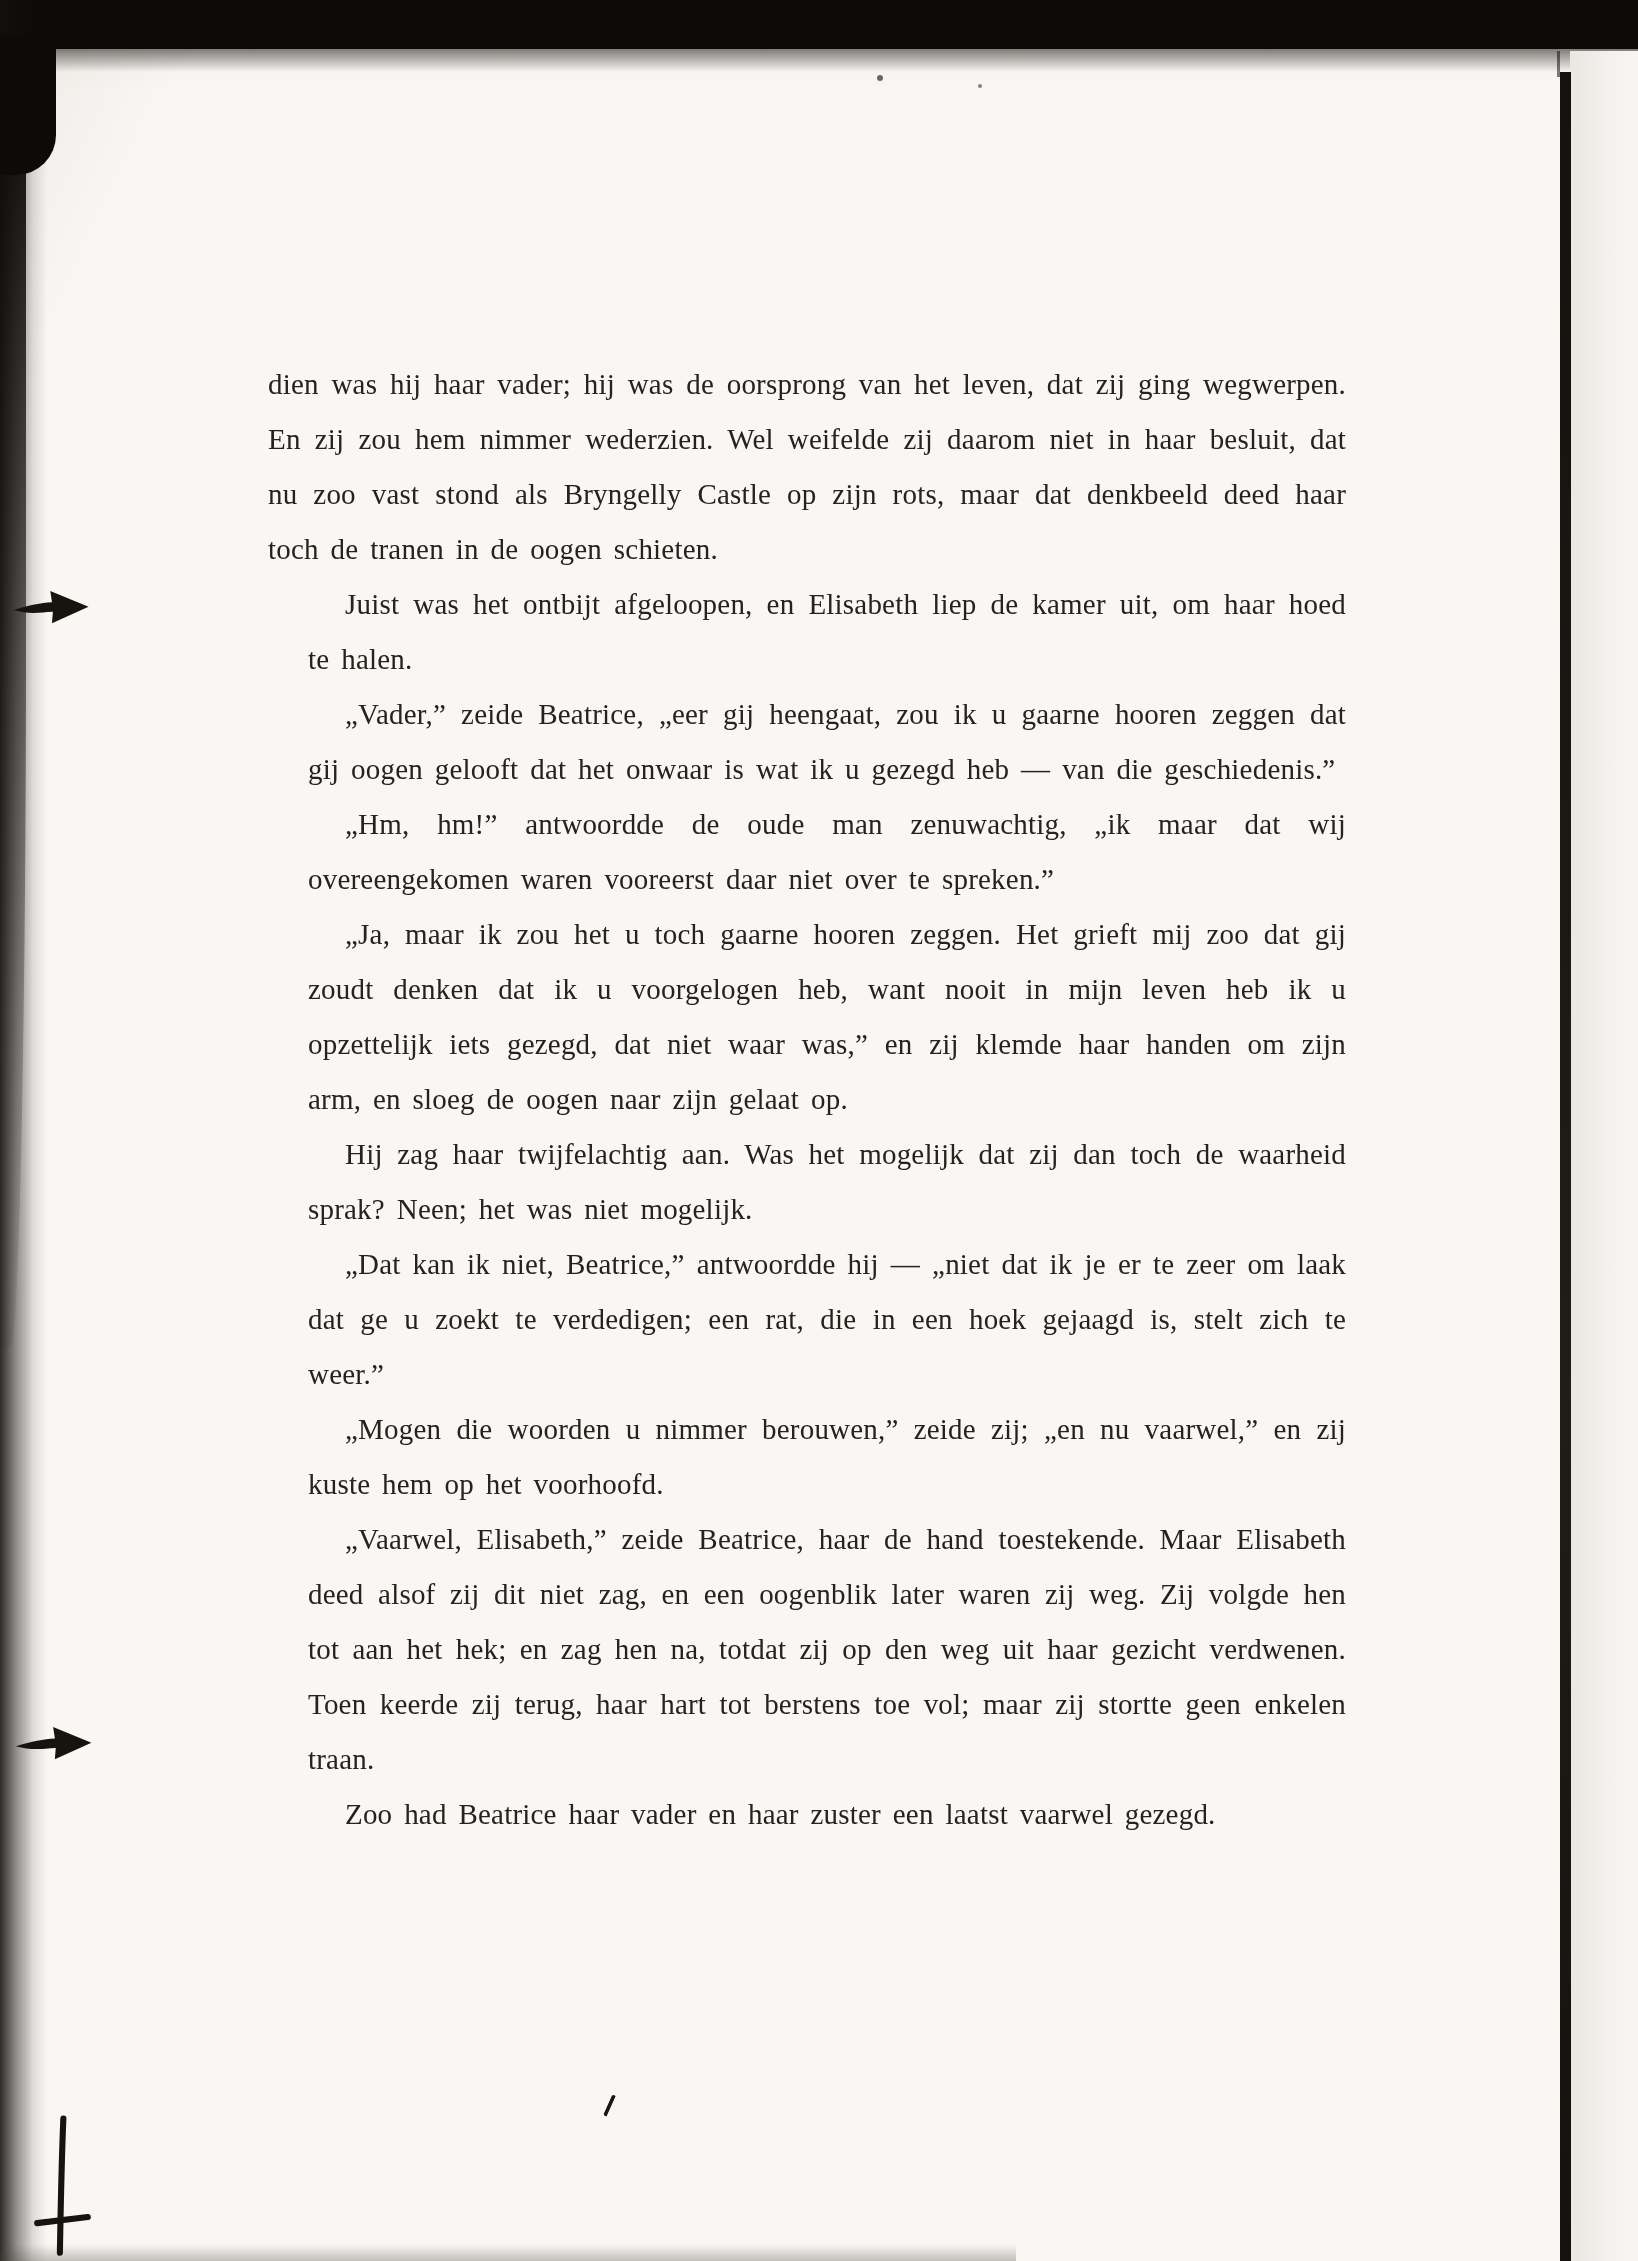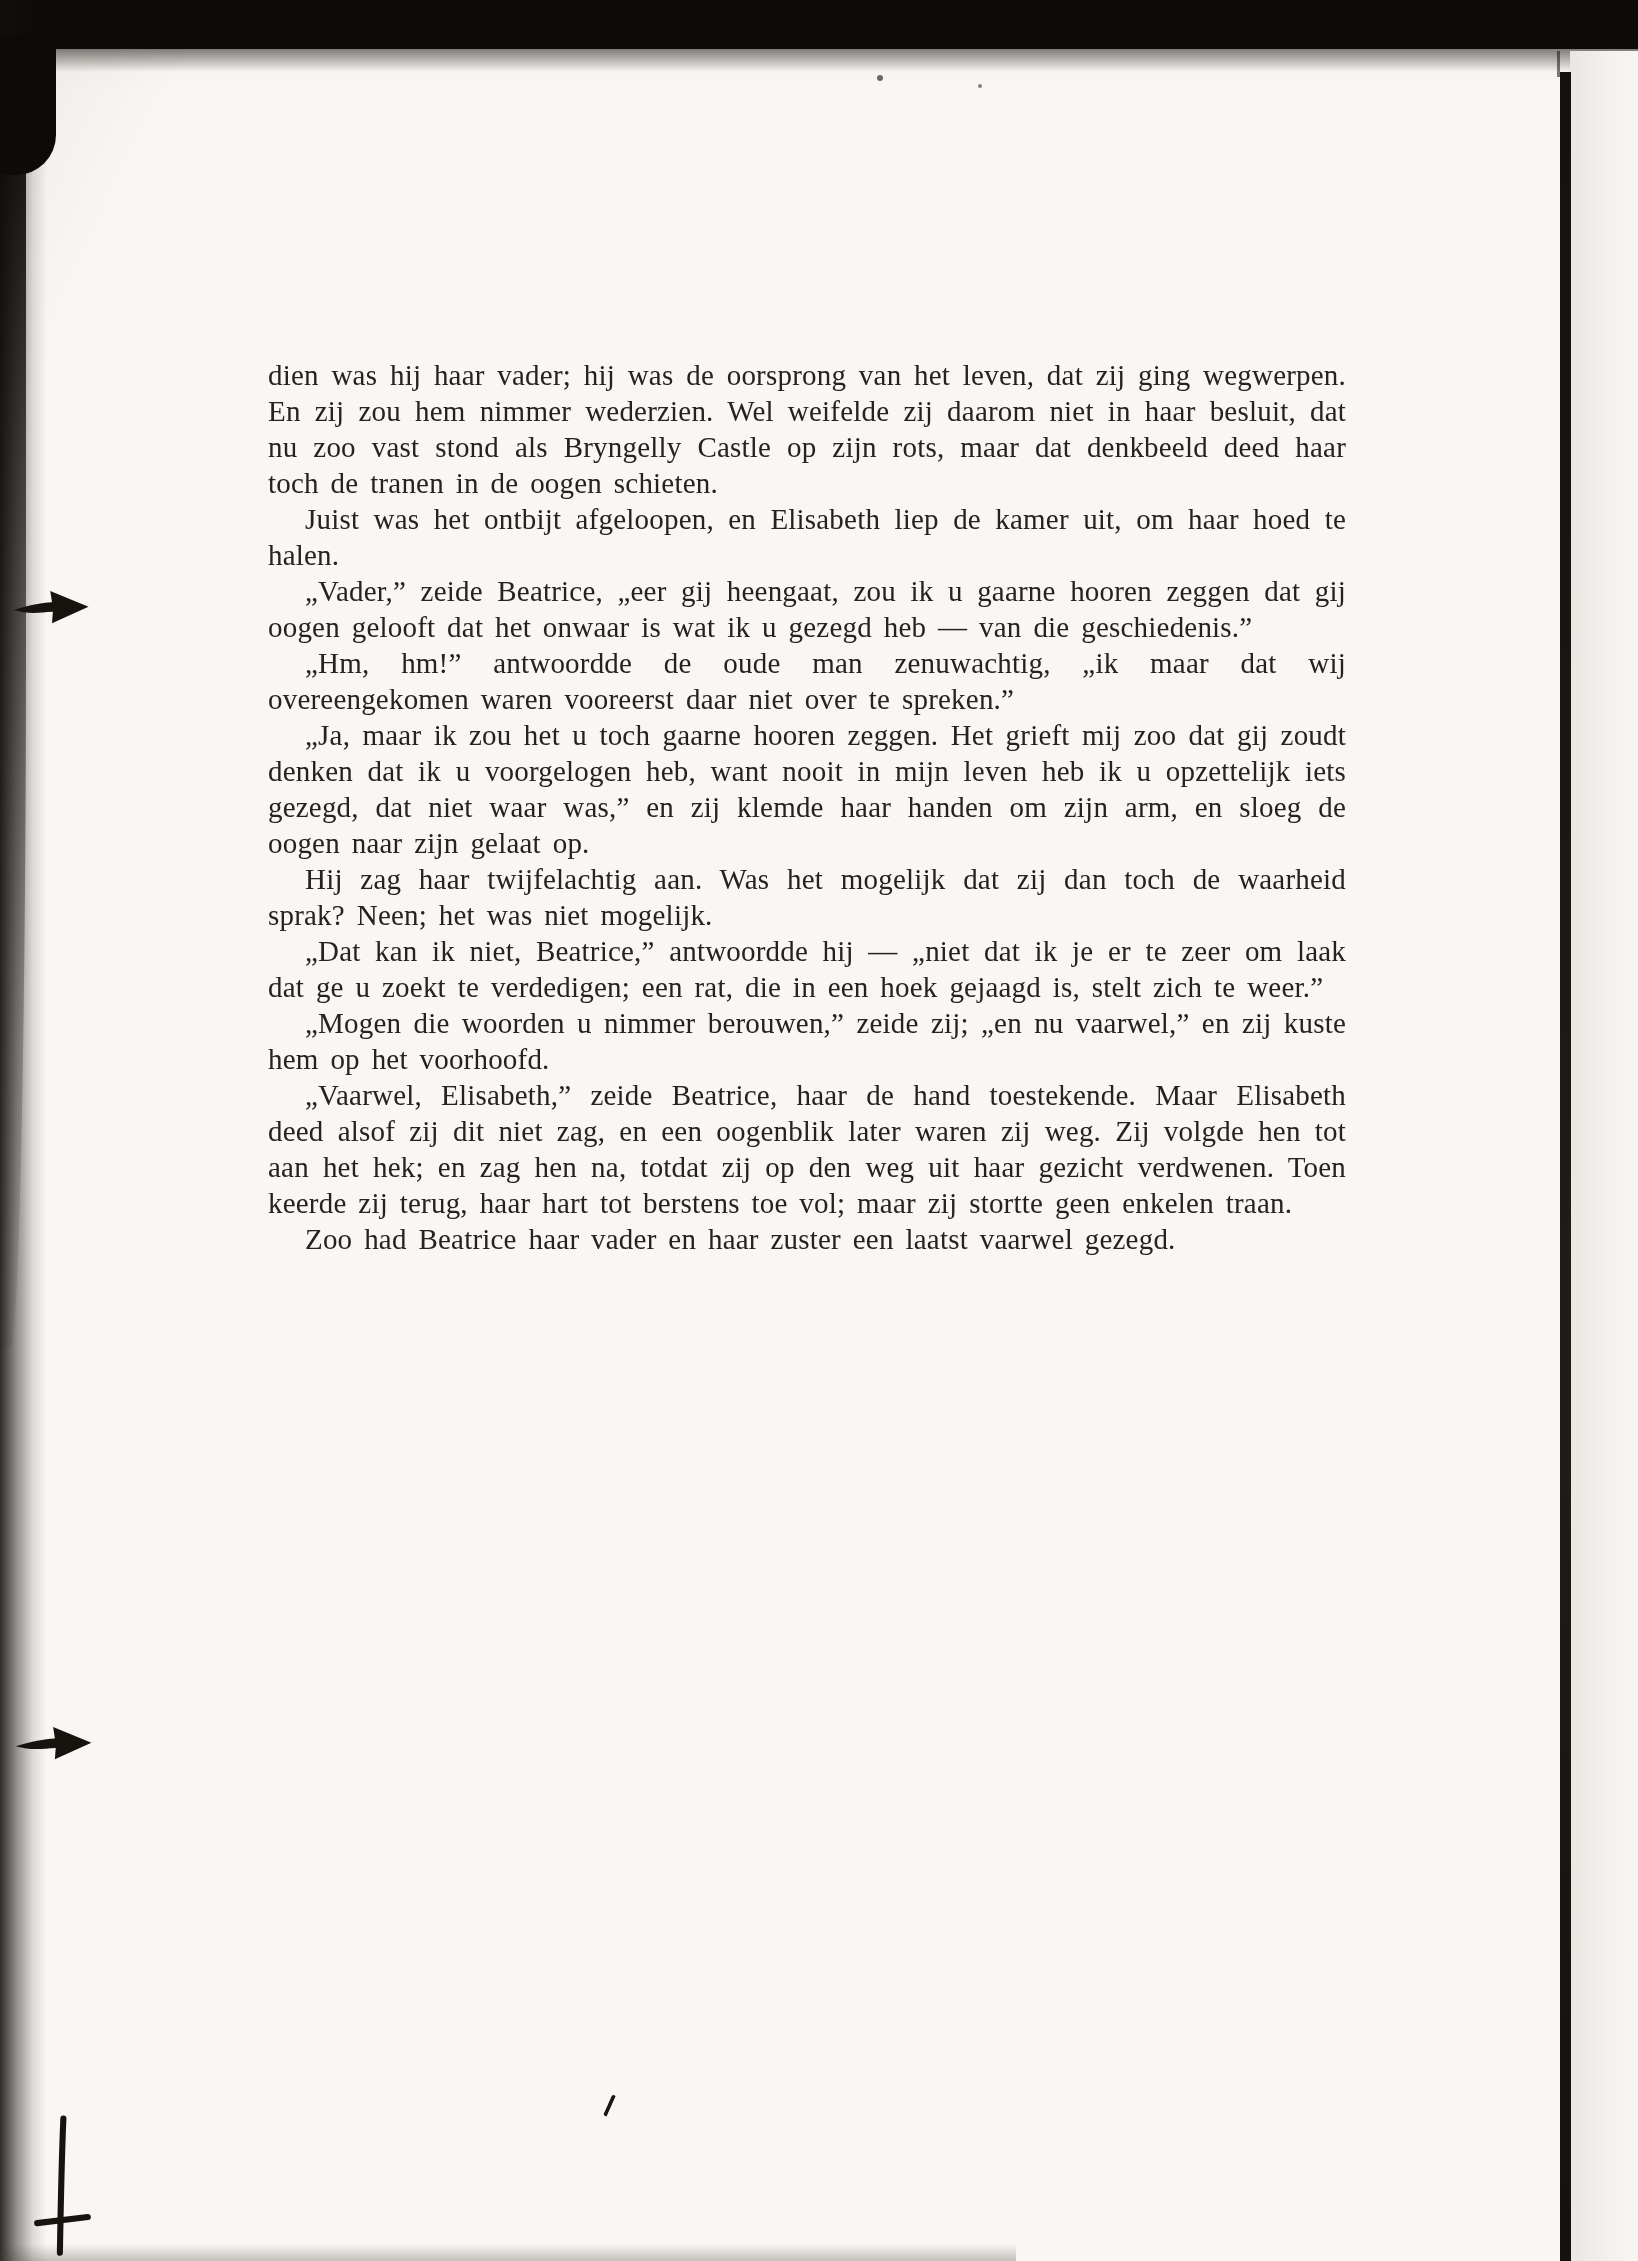--- a/index.html
+++ b/index.html
@@ -63,28 +63,28 @@
 
   
   .page-number {
     position: absolute; top: 261px; left: 268px; width: 1078px;
     text-align: center;
     font-size: 31px; letter-spacing: 2.6px;
     color: var(--ink, #26221e);
   }
   .text-block {
     position: absolute; top: 357px; left: 268px; width: 1078px;
-    font-size: 29px; line-height: 36px;
+    font-size: 29px; line-height: 55px;
     text-align: justify;
     word-spacing: 4.4px;
     letter-spacing: 0.2px;
     color: var(--ink, #26221e);
   }
   .text-block p { margin: 0; }
-  .text-block p.indent { text-indent: 37px; }
+  .text-block p.indent { text-indent: 37px; margin-left: 40px; }
 
   
   .mark { position: absolute; }
   .mark-arrow-1 { left: 12.2px; top: 583px; }
   .mark-arrow-2 { left: 14px; top: 1720px; }
   .mark-cross   { left: 30px; top: 2115px; }
   .mark-speck   { left: 607px; top: 2096px; width: 14px; height: 23px;
                   border-left: 4.4px solid #1b1712; transform: rotate(24deg); border-radius: 2.6px; }
   .speck-a { position: absolute; left: 877px; top: 75px; width: 6.1px; height: 6.1px;
              background: #6f675c; border-radius: 50%; }

